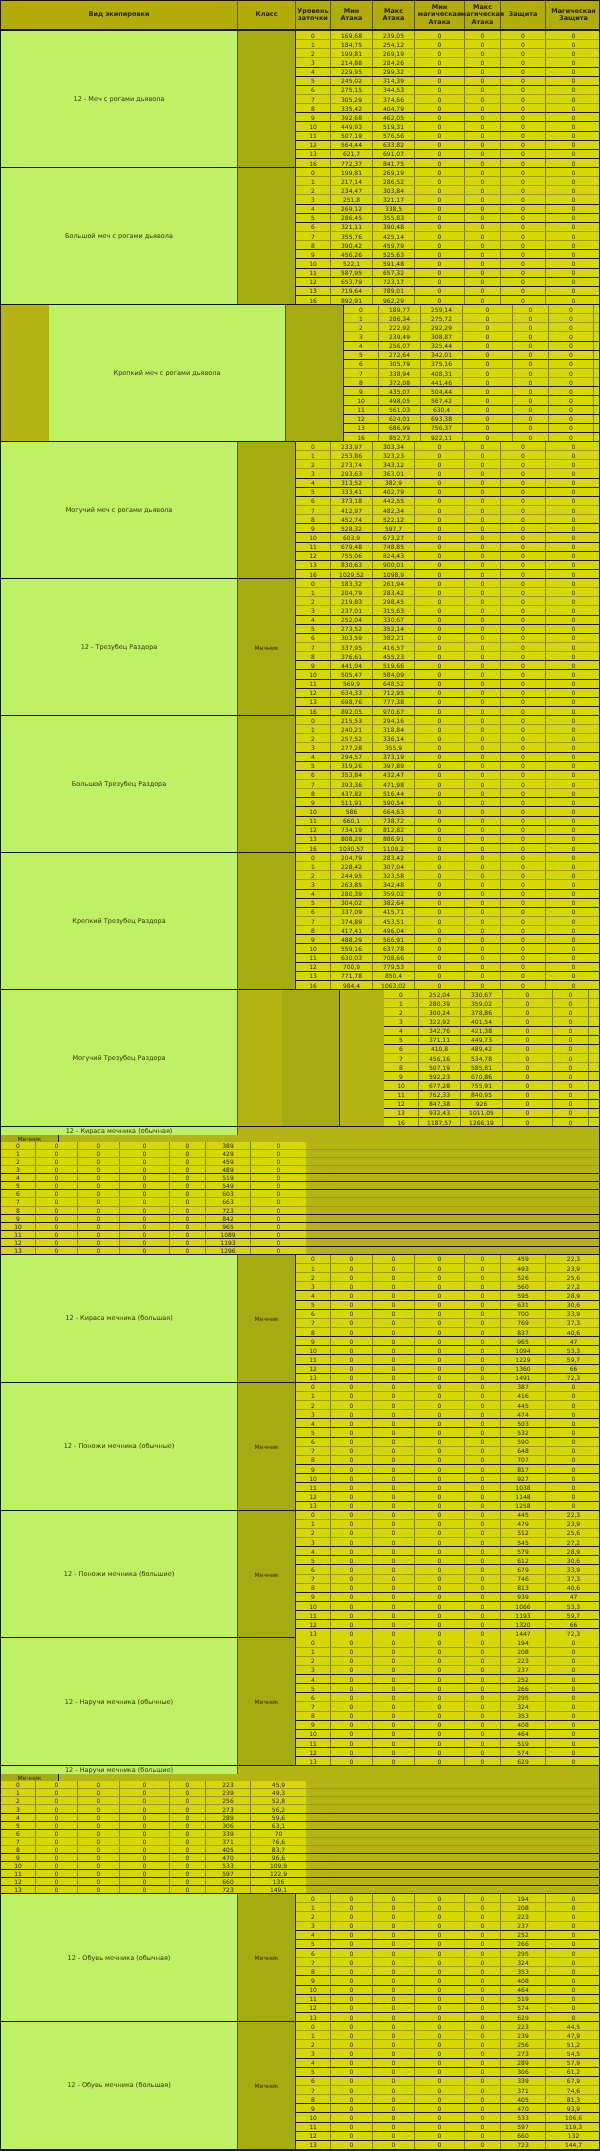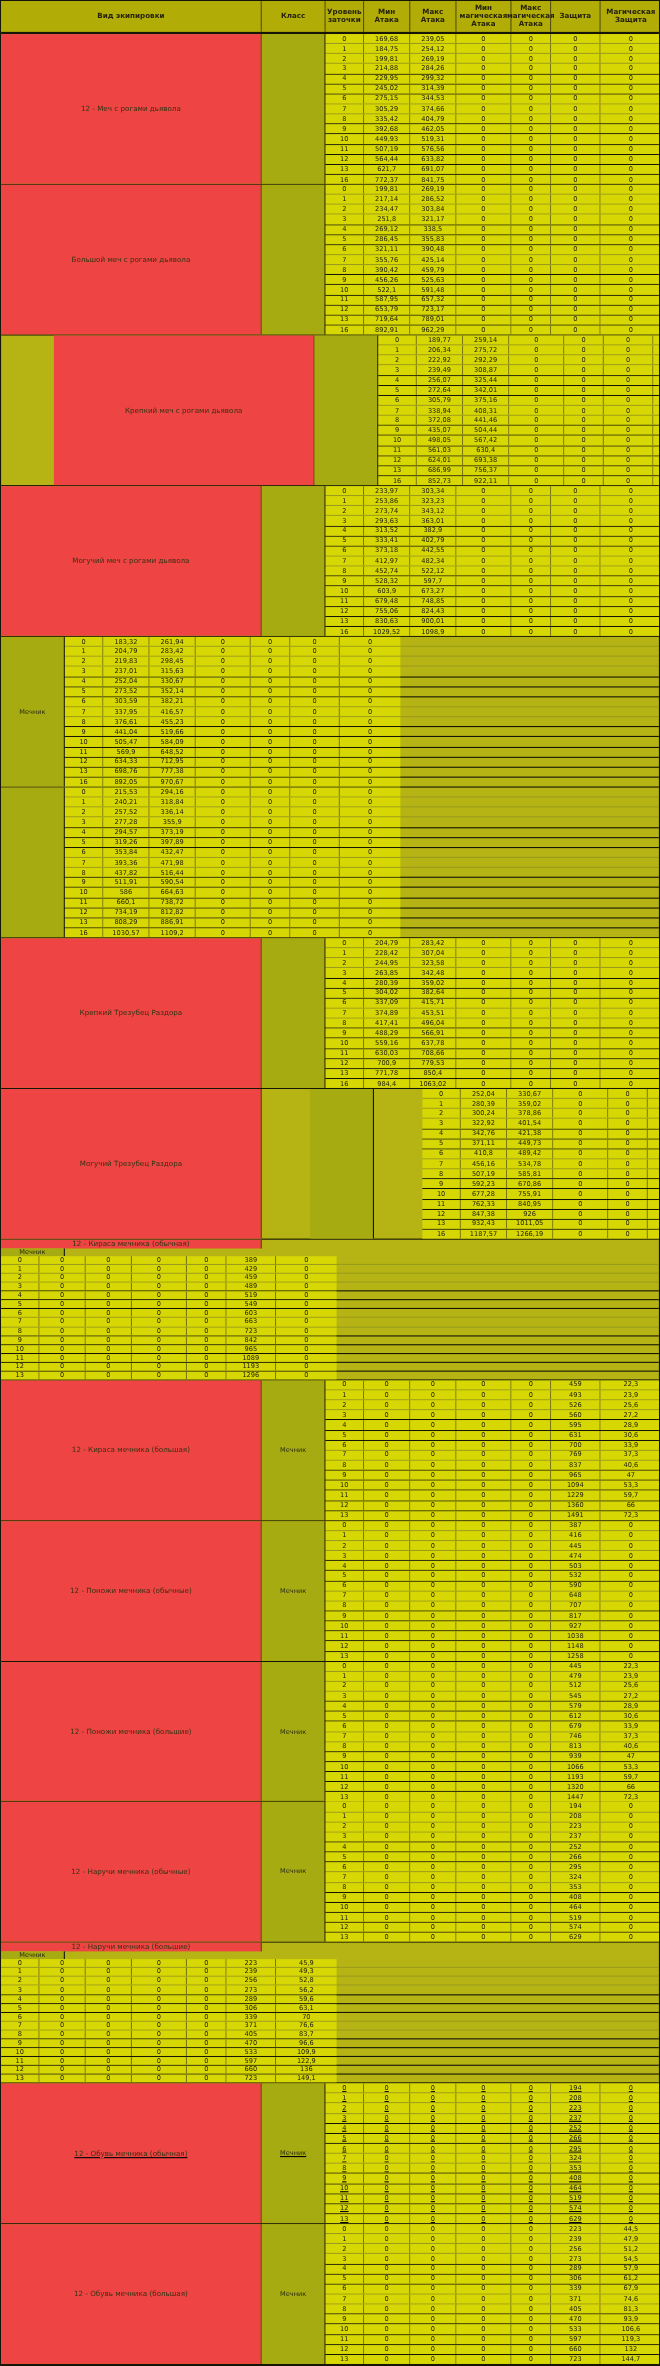--- a/index.html
+++ b/index.html
@@ -5,21 +5,21 @@
   html,body{margin:0;padding:0;}
   body{font-family:"DejaVu Sans", sans-serif; background:#b5b414;}
   #app{width:600px;height:2151px;overflow:hidden;background:#b5b414;border:1px solid #161608;box-sizing:border-box;}
   .header-row{display:flex;height:30px;background:#b2ac06;border-bottom:2px solid #161608;box-sizing:border-box;}
   .header-cell{display:flex;align-items:center;justify-content:center;text-align:center;
     font-size:6.5px;font-weight:bold;color:#26230a;line-height:1.15;
     border-right:1px solid #55520a;box-sizing:border-box;padding:1px;flex-shrink:0;}
   .header-cell:last-child{border-right:none;}
   .section{display:flex;border-bottom:1px solid #161608;box-sizing:border-box;}
   .name-cell{display:flex;align-items:center;justify-content:center;text-align:center;
-    background:#ef4444;color:#333312;font-size:6.5px;border-right:1px solid #55520a;
+    background:#bef264;color:#333312;font-size:6.5px;border-right:1px solid #55520a;
     box-sizing:border-box;flex-shrink:0;padding:0 4px;}
   .class-cell{display:flex;align-items:center;justify-content:center;background:#a6ab12;
     color:#2c2c0e;font-size:6px;border-right:1px solid #161608;box-sizing:border-box;flex-shrink:0;}
   .rows{display:flex;flex-direction:column;flex:1;min-width:0;}
   .data-row{display:flex;flex:1;border-bottom:1px solid #9c9c1c;box-sizing:border-box;}
   .data-row.strong{border-bottom:1px solid #161608;}
   .data-row:last-child{border-bottom:none;}
   .cell{display:flex;align-items:center;justify-content:center;background:#d7d704;
     color:#1c1c08;font-size:6px;border-right:1px solid #7a7810;box-sizing:border-box;
     flex-shrink:0;white-space:nowrap;overflow:hidden;}
@@ -601,20 +601,21 @@
             <div class="cell c3">1029,52</div>
             <div class="cell c4">1098,9</div>
             <div class="cell c5">0</div>
             <div class="cell c6">0</div>
             <div class="cell c7">0</div>
             <div class="cell c8">0</div>
           </div>
         </div>
       </div>
       <div class="section" style="height: 137.004px;">
+        <div class="name-cell c0">12 - Трезубец Раздора</div>
         <div class="class-cell c1">Мечник</div>
         <div class="rows">
           <div class="data-row">
             <div class="cell c2">0</div>
             <div class="cell c3">183,32</div>
             <div class="cell c4">261,94</div>
             <div class="cell c5">0</div>
             <div class="cell c6">0</div>
             <div class="cell c7">0</div>
             <div class="cell c8">0</div>
@@ -741,20 +742,21 @@
             <div class="cell c3">892,05</div>
             <div class="cell c4">970,67</div>
             <div class="cell c5">0</div>
             <div class="cell c6">0</div>
             <div class="cell c7">0</div>
             <div class="cell c8">0</div>
           </div>
         </div>
       </div>
       <div class="section" style="height: 137.004px;">
+        <div class="name-cell c0">Большой Трезубец Раздора</div>
         <div class="class-cell c1"></div>
         <div class="rows">
           <div class="data-row">
             <div class="cell c2">0</div>
             <div class="cell c3">215,53</div>
             <div class="cell c4">294,16</div>
             <div class="cell c5">0</div>
             <div class="cell c6">0</div>
             <div class="cell c7">0</div>
             <div class="cell c8">0</div>
@@ -1954,21 +1956,21 @@
             <div class="cell c2">13</div>
             <div class="cell c3">0</div>
             <div class="cell c4">0</div>
             <div class="cell c5">0</div>
             <div class="cell c6">0</div>
             <div class="cell c7">723</div>
             <div class="cell c8">149,1</div>
           </div>
         </div>
       </div>
-      <div class="section" style="height: 127.871px; text-decoration: underline;">
+      <div class="section" style="height: 127.871px;">
         <div class="name-cell c0">12 - Обувь мечника (обычная)</div>
         <div class="class-cell c1">Мечник</div>
         <div class="rows">
           <div class="data-row">
             <div class="cell c2">0</div>
             <div class="cell c3">0</div>
             <div class="cell c4">0</div>
             <div class="cell c5">0</div>
             <div class="cell c6">0</div>
             <div class="cell c7">194</div>

